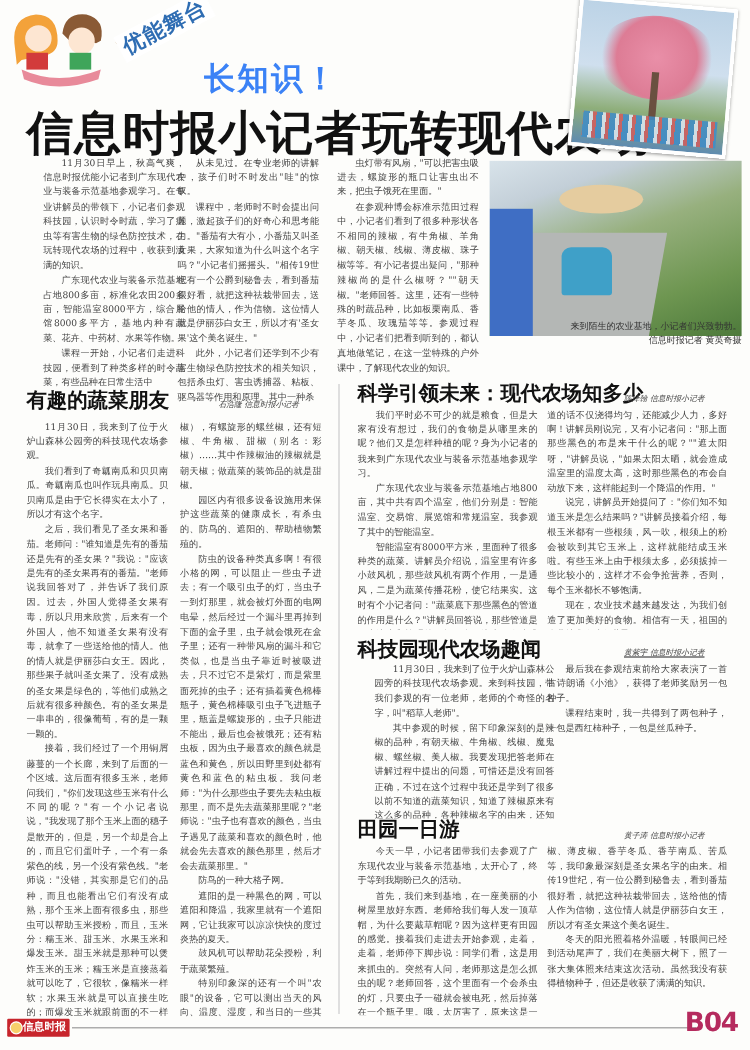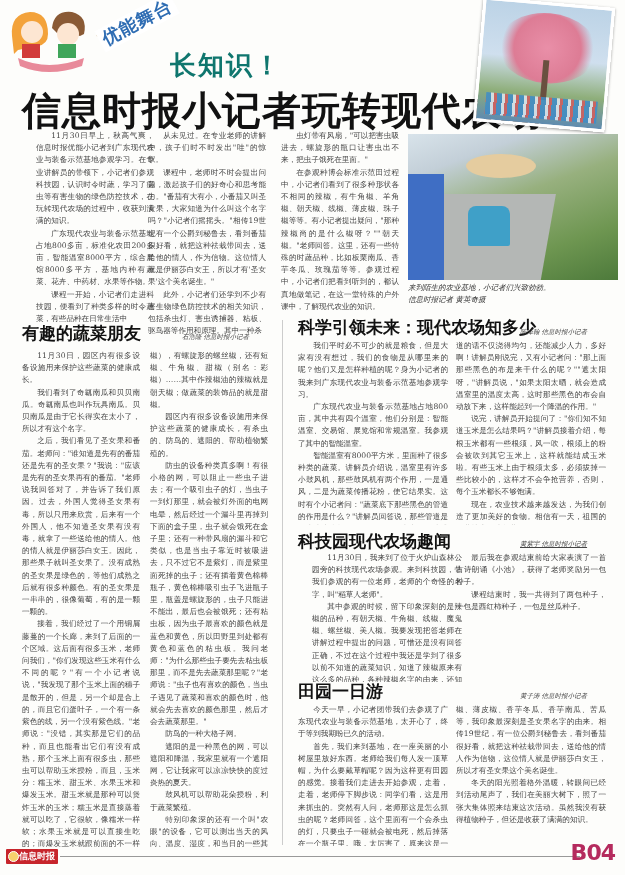--- a/index.html
+++ b/index.html
@@ -9,43 +9,43 @@
   .page { position: absolute; left: 0; top: 0; width: 625px; height: 875px; background: #fdfdfb; }
 
   
   .mascot { position: absolute; left: 8px; top: 6px; width: 90px; height: 70px; }
   .banner { position: absolute; left: 92px; top: 16px; width: 250px; height: 22px;
             transform: rotate(-28deg); transform-origin: left center; border-bottom: 2px solid #c8a374; }
   .section-badge { position: absolute; left: 100px; top: 30px; transform: rotate(-28deg);
             transform-origin: left center; color: #2f6db3; font-family: "DejaVu Sans", sans-serif;
             font-weight: bold; font-size: 18px; letter-spacing: 1px; background: #fff; padding: 0 4px; }
   .kicker { position: absolute; left: 170px; top: 48px; font-family: "DejaVu Sans", sans-serif;
-            font-size: 26px; font-weight: bold; color: #0f766e; letter-spacing: 2px; }
+            font-size: 26px; font-weight: bold; color: #3b82f6; letter-spacing: 2px; }
   .headline { position: absolute; left: 22px; top: 84px; font-family: Liberation Mono, monospace;
             font-size: 39px; font-weight: bold; color: #111; letter-spacing: 1px; white-space: nowrap; }
 
   
   .photo-tree { position: absolute; left: 478px; top: 2px; width: 132px; height: 125px;
             transform: rotate(5deg); border: 3px solid #fff; box-shadow: 0 1px 3px rgba(0,0,0,.4);
             background: linear-gradient(to bottom, #bcd3e6 0%, #cfdfee 45%, #8eae7a 75%, #5f8bb0 100%); overflow: hidden; }
   .tree-canopy { position: absolute; left: 15px; top: 8px; width: 100px; height: 70px; border-radius: 50%;
             background: radial-gradient(circle, #e98fa8 0%, #dd7c95 55%, rgba(221,124,149,0) 75%); }
   .tree-trunk { position: absolute; left: 62px; top: 55px; width: 6px; height: 40px; background: #6a5040; }
   .tree-kids { position: absolute; left: 8px; top: 92px; width: 112px; height: 22px;
             background: repeating-linear-gradient(90deg, #3f8cc7 0 5px, #e0e8f0 5px 8px, #d45b5b 8px 11px); opacity: .85; }
 
   .photo-farm { position: absolute; left: 408px; top: 134px; width: 210px; height: 146px; overflow: hidden;
             background: linear-gradient(160deg, #d8e3ea 0%, #c3cfd8 20%, #97b07e 45%, #6e9651 75%, #4d7a3b 100%); }
   .farm-path { position: absolute; left: 20px; top: 60px; width: 120px; height: 90px; background: #b4b7b5;
             transform: skewX(-10deg); }
   .farm-kid { position: absolute; left: 60px; top: 72px; width: 42px; height: 40px; background: #3fa0c8; border-radius: 8px 8px 2px 2px; }
   .farm-kid2 { position: absolute; left: 0; top: 40px; width: 36px; height: 106px; background: #3f6ec4; }
   .farm-hat { position: absolute; left: 58px; top: 20px; width: 70px; height: 24px; background: #e5cc9f; border-radius: 50%; }
-  .photo-caption { position: absolute; left: 408px; top: 282px; width: 210px; 
-            font-family: "DejaVu Sans", sans-serif; font-size: 7.5px; color: #333; line-height: 12px; font-style: italic; }
+  .photo-caption { position: absolute; left: 408px; top: 266px; width: 210px; text-align: right;
+            font-family: "DejaVu Sans", sans-serif; font-size: 7.5px; color: #333; line-height: 12px; }
 
   
   .col { position: absolute; font-size: 7.6px; line-height: 12.2px; color: #444; text-align: justify; }
   .col p { text-indent: 2em; }
   .col.lead { top: 130px; }
 
   .subhead { position: absolute; font-family: "DejaVu Serif", serif; font-weight: bold; color: #111; font-size: 17px; }
   .byline { position: absolute; font-size: 6.5px; color: #444; font-style: italic; }
   .rule-v { position: absolute; background: #cccccc; width: 1px; }
 
@@ -108,21 +108,21 @@
     <p>此外，小记者们还学到不少有害生物绿色防控技术的相关知识，包括杀虫灯、害虫诱捕器、粘板、驱鸟器等作用和原理。其中一种杀</p>
   </div>
   <div class="col lead" style="left:281px; width:118px;">
     <p>虫灯带有风扇，"可以把害虫吸进去，螺旋形的瓶口让害虫出不来，把虫子饿死在里面。"</p>
     <p>在参观种博会标准示范田过程中，小记者们看到了很多种形状各不相同的辣椒，有牛角椒、羊角椒、朝天椒、线椒、薄皮椒、珠子椒等等。有小记者提出疑问，"那种辣椒尚的是什么椒呀？""朝天椒。"老师回答。这里，还有一些特殊的时蔬品种，比如板栗南瓜、香芋冬瓜、玫瑰茄等等。参观过程中，小记者们把看到听到的，都认真地做笔记，在这一堂特殊的户外课中，了解现代农业的知识。</p>
   </div>
 
   <div class="subhead" style="left:22px; top:322px;">有趣的蔬菜朋友</div>
   <div class="byline" style="left:182px; top:333px;">石浩隆 信息时报小记者</div>
   <div class="col" style="left:22px; top:350px; width:118px; height:500px; overflow:hidden;">
-    <p>11月30日，园区内有很多设备设施用来保护这些蔬菜的健康成长。</p>
+    <p>11月30日，我来到了位于火炉山森林公园旁的科技现代农场参观。</p>
     <p>我们看到了奇瓤南瓜和贝贝南瓜。奇瓤南瓜也叫作玩具南瓜。贝贝南瓜是由于它长得实在太小了，所以才有这个名字。</p>
     <p>之后，我们看见了圣女果和番茄。老师问："谁知道是先有的番茄还是先有的圣女果？"我说："应该是先有的圣女果再有的番茄。"老师说我回答对了，并告诉了我们原因。过去，外国人觉得圣女果有毒，所以只用来欣赏，后来有一个外国人，他不知道圣女果有没有毒，就拿了一些送给他的情人。他的情人就是伊丽莎白女王。因此，那些果子就叫圣女果了。没有成熟的圣女果是绿色的，等他们成熟之后就有很多种颜色。有的圣女果是一串串的，很像葡萄，有的是一颗一颗的。</p>
     <p>接着，我们经过了一个用铜屑藤蔓的一个长廊，来到了后面的一个区域。这后面有很多玉米，老师问我们，"你们发现这些玉米有什么不同的呢？"有一个小记者说说，"我发现了那个玉米上面的穗子是散开的，但是，另一个却是合上的，而且它们蛋叶子，一个有一条紫色的线，另一个没有紫色线。"老师说："没错，其实那是它们的品种，而且也能看出它们有没有成熟，那个玉米上面有很多虫，那些虫可以帮助玉米授粉，而且，玉米分：糯玉米、甜玉米、水果玉米和爆发玉米。甜玉米就是那种可以煲炸玉米的玉米；糯玉米是直接蒸着就可以吃了，它很软，像糯米一样软；水果玉米就是可以直接生吃的；而爆发玉米就跟前面的不一样啦，只有爆发玉米才可以炸爆米花。所以你千万不要用水果玉米，甜玉米或者糯米炸爆米花哦。"</p>
 
   </div>
   <div class="col" style="left:150px; top:350px; width:118px; height:500px; overflow:hidden;">
     <p style="text-indent:0">椒），有螺旋形的螺丝椒，还有短椒、牛角椒、甜椒（别名：彩椒）……其中作辣椒油的辣椒就是朝天椒；做蔬菜的装饰品的就是甜椒。</p>
     <p>园区内有很多设备设施用来保护这些蔬菜的健康成长，有杀虫的、防鸟的、遮阳的、帮助植物繁殖的。</p>
     <p>防虫的设备种类真多啊！有很小格的网，可以阻止一些虫子进去；有一个吸引虫子的灯，当虫子一到灯那里，就会被灯外面的电网电晕，然后经过一个漏斗里再掉到下面的盒子里，虫子就会饿死在盒子里；还有一种带风扇的漏斗和它类似，也是当虫子靠近时被吸进去，只不过它不是紫灯，而是紫里面死掉的虫子；还有插着黄色棉棒瓶子，黄色棉棒吸引虫子飞进瓶子里，瓶盖是螺旋形的，虫子只能进不能出，最后也会被饿死；还有粘虫板，因为虫子最喜欢的颜色就是蓝色和黄色，所以田野里到处都有黄色和蓝色的粘虫板。我问老师："为什么那些虫子要先去粘虫板那里，而不是先去蔬菜那里呢？"老师说："虫子也有喜欢的颜色，当虫子遇见了蔬菜和喜欢的颜色时，他就会先去喜欢的颜色那里，然后才会去蔬菜那里。"</p>
     <p>防鸟的一种大格子网。</p>

